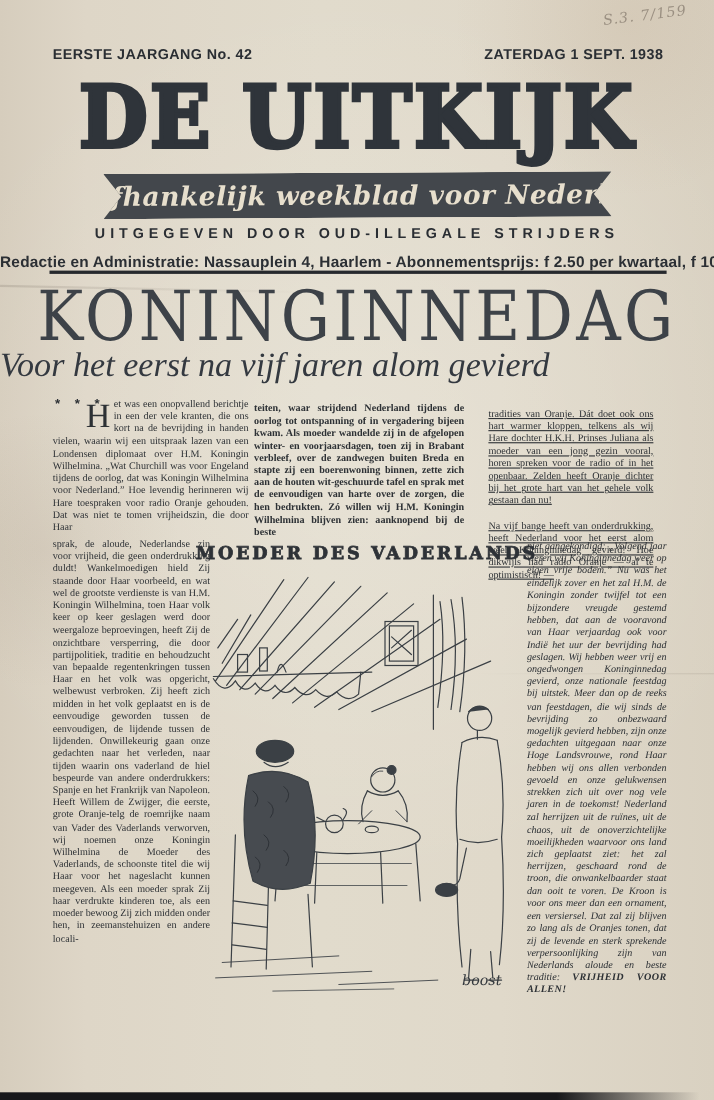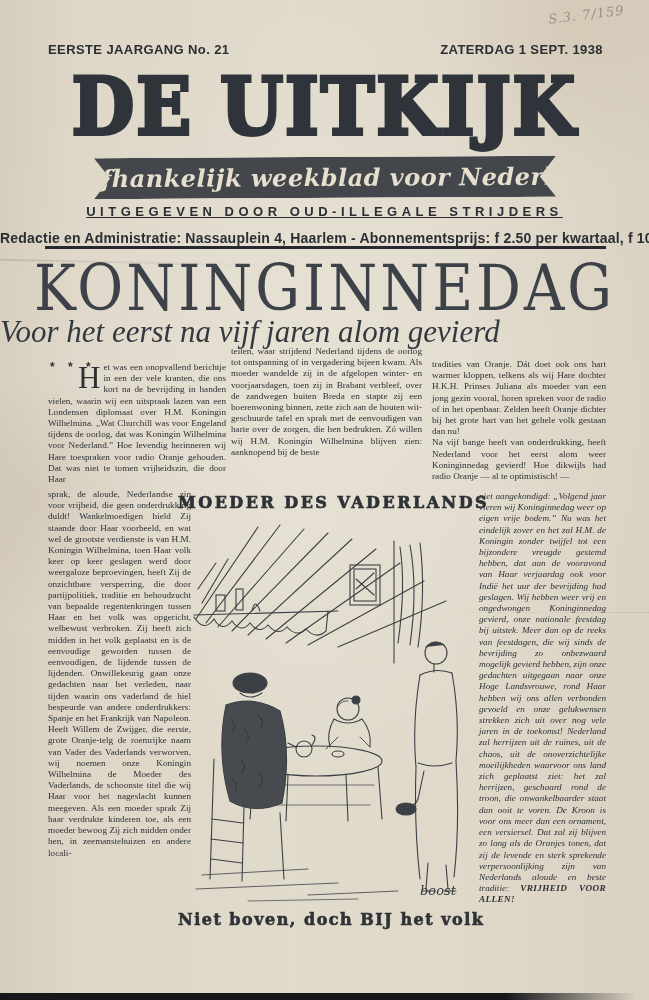--- a/index.html
+++ b/index.html
@@ -48,21 +48,21 @@
     clip-path:polygon(0 0,100% 0,96.5% 50%,100% 100%,0 100%,3.5% 50%);
     display:flex;align-items:center;justify-content:center;
   }
   .ribbon span{
     font-family:"DejaVu Serif", serif;font-style:italic;font-weight:bold;
     font-size:24px;color:#e7dfcd;letter-spacing:.5px;white-space:nowrap;
   }
   .publisher-line{
     position:absolute;left:0;right:0;top:204px;text-align:center;
     font-family:"Liberation Sans", sans-serif;font-weight:bold;
-    font-size:13px;letter-spacing:4.5px;color:#2a2e33;white-space:nowrap;text-decoration:underline;
+    font-size:13px;letter-spacing:4.5px;color:#2a2e33;white-space:nowrap;
   }
   .info-line{
     position:absolute;left:0;right:0;top:230px;text-align:center;
     font-family:"Liberation Sans", sans-serif;font-weight:bold;
     font-size:14px;letter-spacing:.2px;color:#2b2f34;white-space:nowrap;
   }
   .rule{position:absolute;left:45px;right:43px;top:246px;height:3px;background:#26292d;}
   .headline{
     position:absolute;left:0;right:0;top:252px;text-align:center;
     font-family:"DejaVu Serif", serif;font-weight:400;
@@ -74,24 +74,24 @@
     font-family:"Liberation Serif", serif;font-style:italic;
     font-size:31px;color:#343940;white-space:nowrap;
   }
   .bodytext{
     position:absolute;
     font-size:9.2px;line-height:11.2px;text-align:justify;
     color:#2d3135;
   }
   .col1a{left:48px;top:362px;width:178px;height:127px;}
   .col1b{left:48px;top:489px;width:143px;height:458px;}
-  .col2a{left:231px;top:346px;width:191px;height:134px;}
+  .col2a{left:231px;top:366px;width:191px;height:134px;font-weight:bold;}
   .col3a{left:432px;top:359px;width:174px;height:132px;}
   .col3b{left:479px;top:491px;width:127px;height:460px;font-style:italic;}
-  .bodytext p{margin:0;}
+  .bodytext p{margin:12px;text-decoration:underline;}
   .stars{
     position:absolute;left:50px;top:360px;
     font-family:"Liberation Sans", sans-serif;font-weight:bold;
     font-size:12px;letter-spacing:5px;color:#2d3135;
   }
   .dropcap{
     float:left;margin-left:30px;margin-right:3px;
     font-family:"Liberation Serif", serif;
     font-size:31px;line-height:25px;padding-top:3px;color:#2d3135;
   }
@@ -119,21 +119,21 @@
 <body>
 
 <div class="page">
 
   <div class="crease"></div>
   <div class="crease2"></div>
 
   <div class="pencil-note">S.3. 7/159</div>
 
   <div class="issue-row">
-    <span>EERSTE JAARGANG No. 21</span>
+    <span>EERSTE JAARGANG No. 42</span>
     <span>ZATERDAG 1 SEPT. 1938</span>
   </div>
 
   <div class="np-title">DE UITKIJK</div>
 
   <div class="ribbon">
     <span>Onafhankelijk weekblad voor Nederland</span>
   </div>
 
   <div class="publisher-line">UITGEGEVEN DOOR OUD-ILLEGALE STRIJDERS</div>
@@ -240,17 +240,16 @@
 
         <line x1="14" y1="352" x2="120" y2="346" stroke-width=".8"></line>
         <line x1="8" y1="366" x2="150" y2="360" stroke-width=".8"></line>
         <line x1="120" y1="372" x2="210" y2="368" stroke-width=".8"></line>
         <line x1="60" y1="378" x2="170" y2="376" stroke-width=".7"></line>
       </g>
       <text x="232" y="372" font-family="DejaVu Serif, serif" font-style="italic" font-size="13" fill="#33383d">boost</text>
     </svg>
   </div>
 
-  <div class="illus-caption">Niet boven, doch BIJ het volk</div>
 
   <div class="bottom-edge"></div>
 
 </div>
 
 </body></html>

